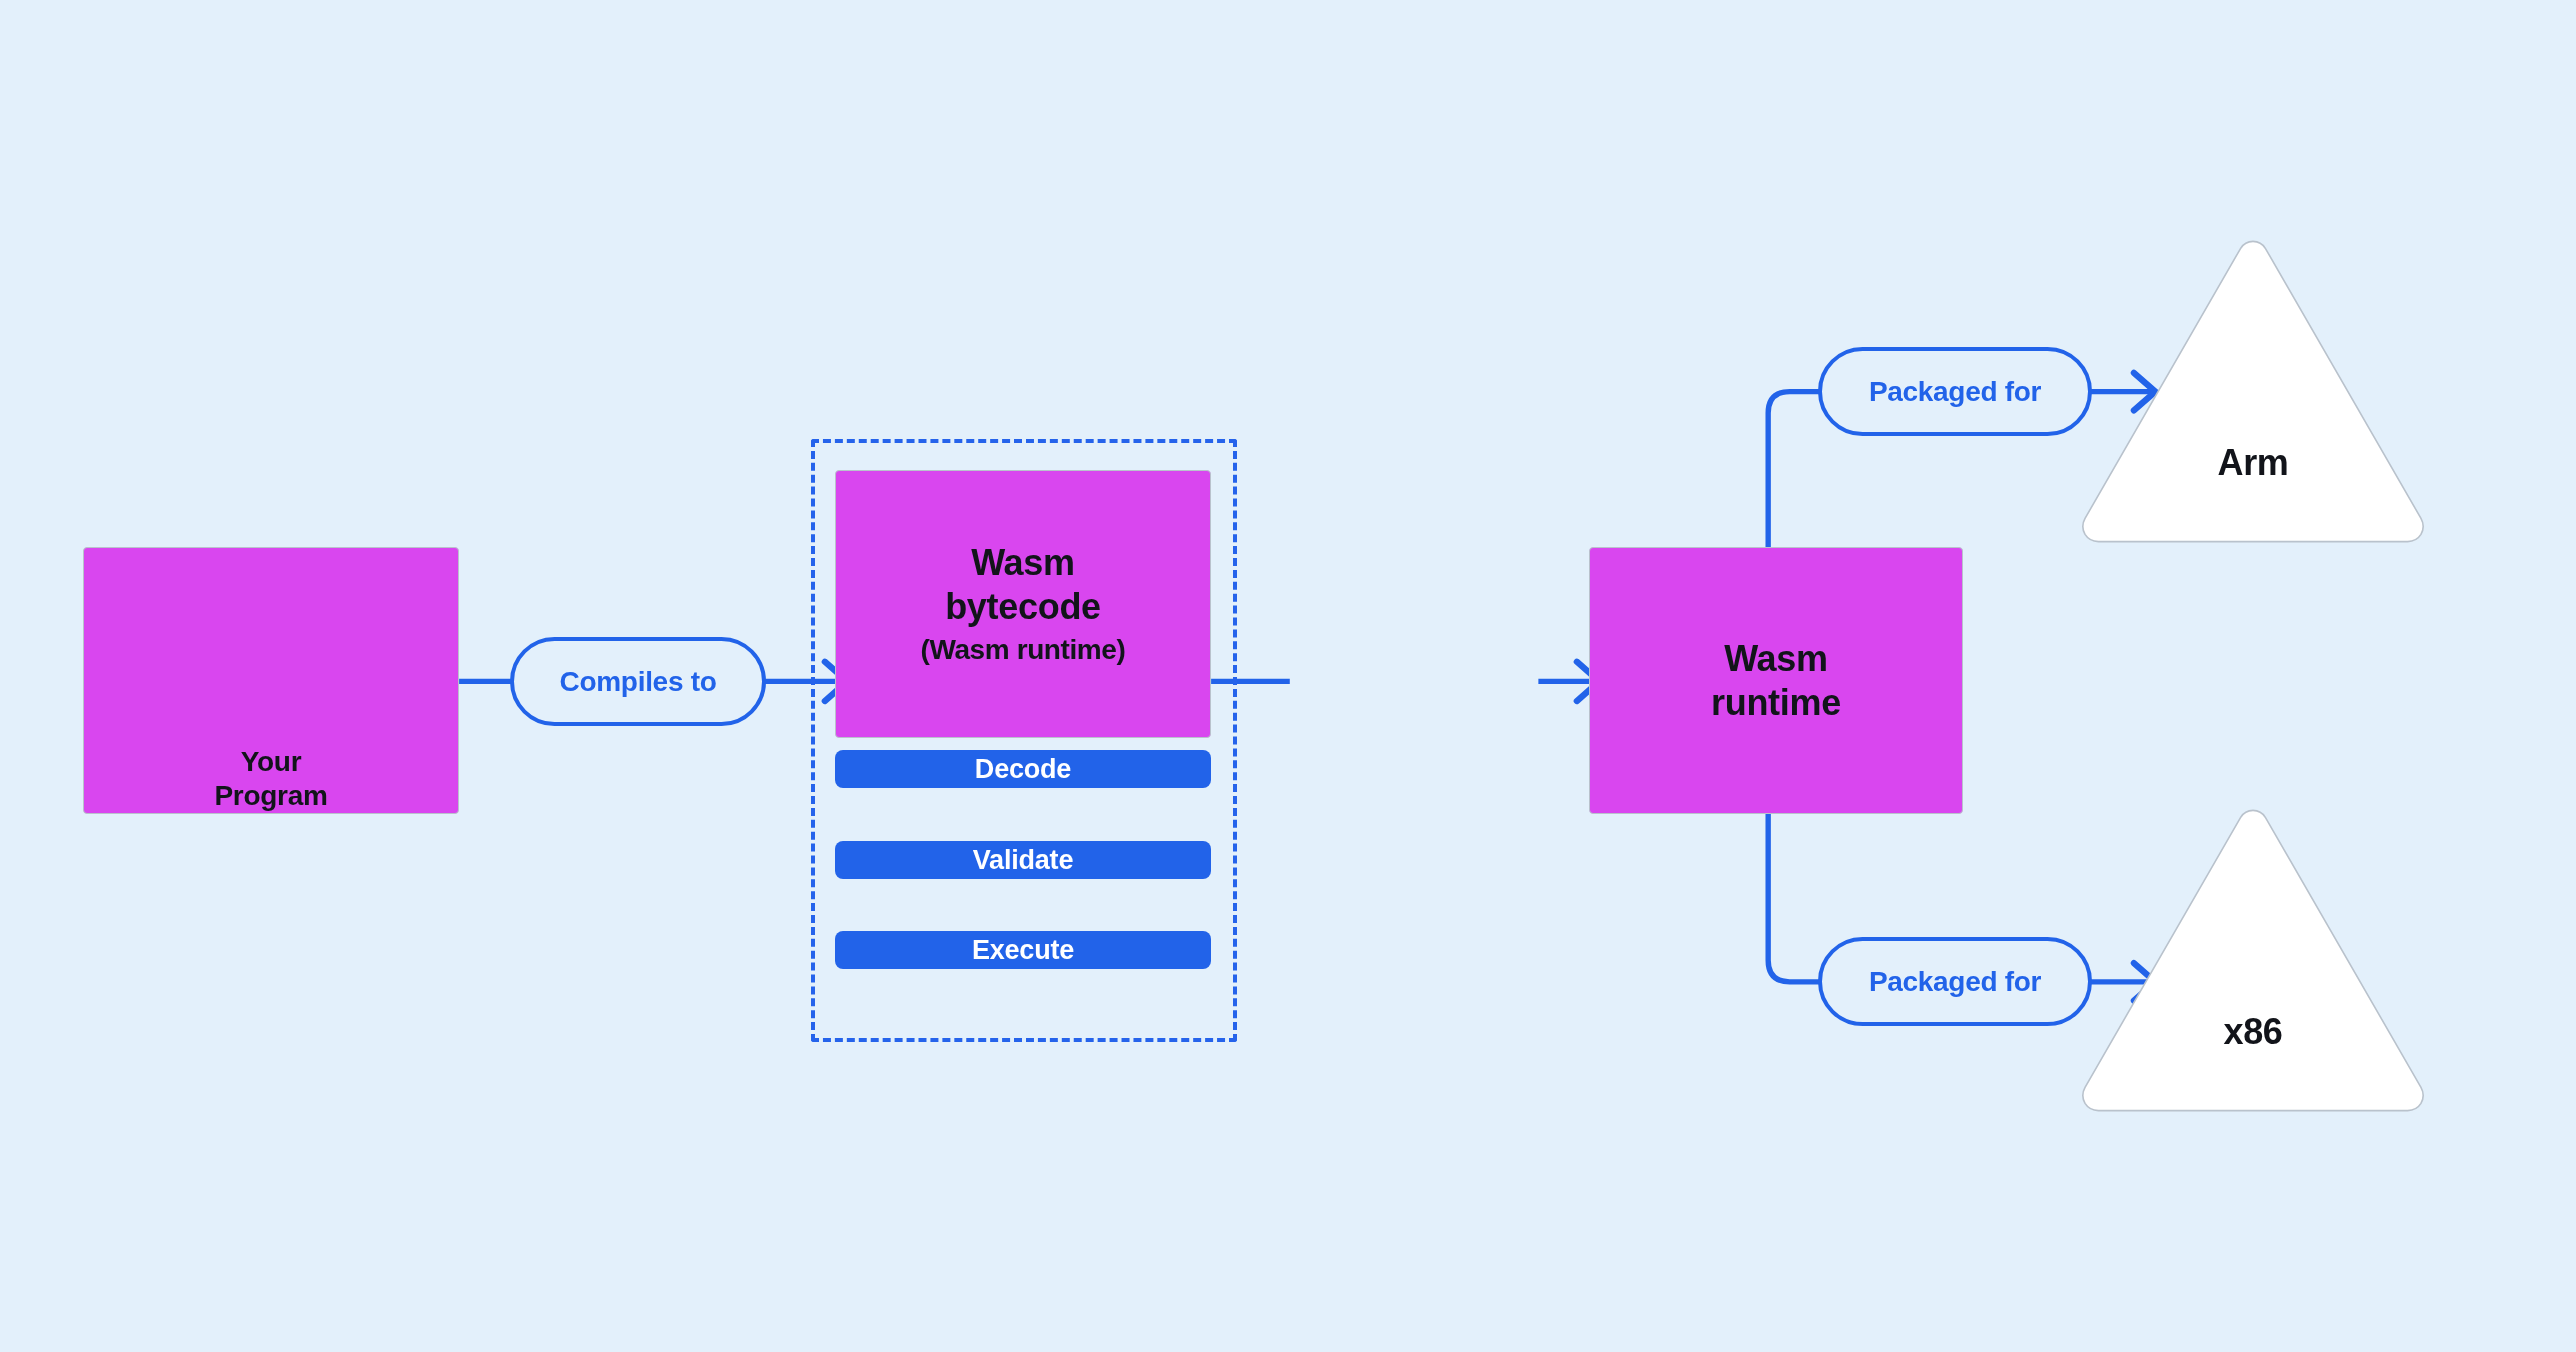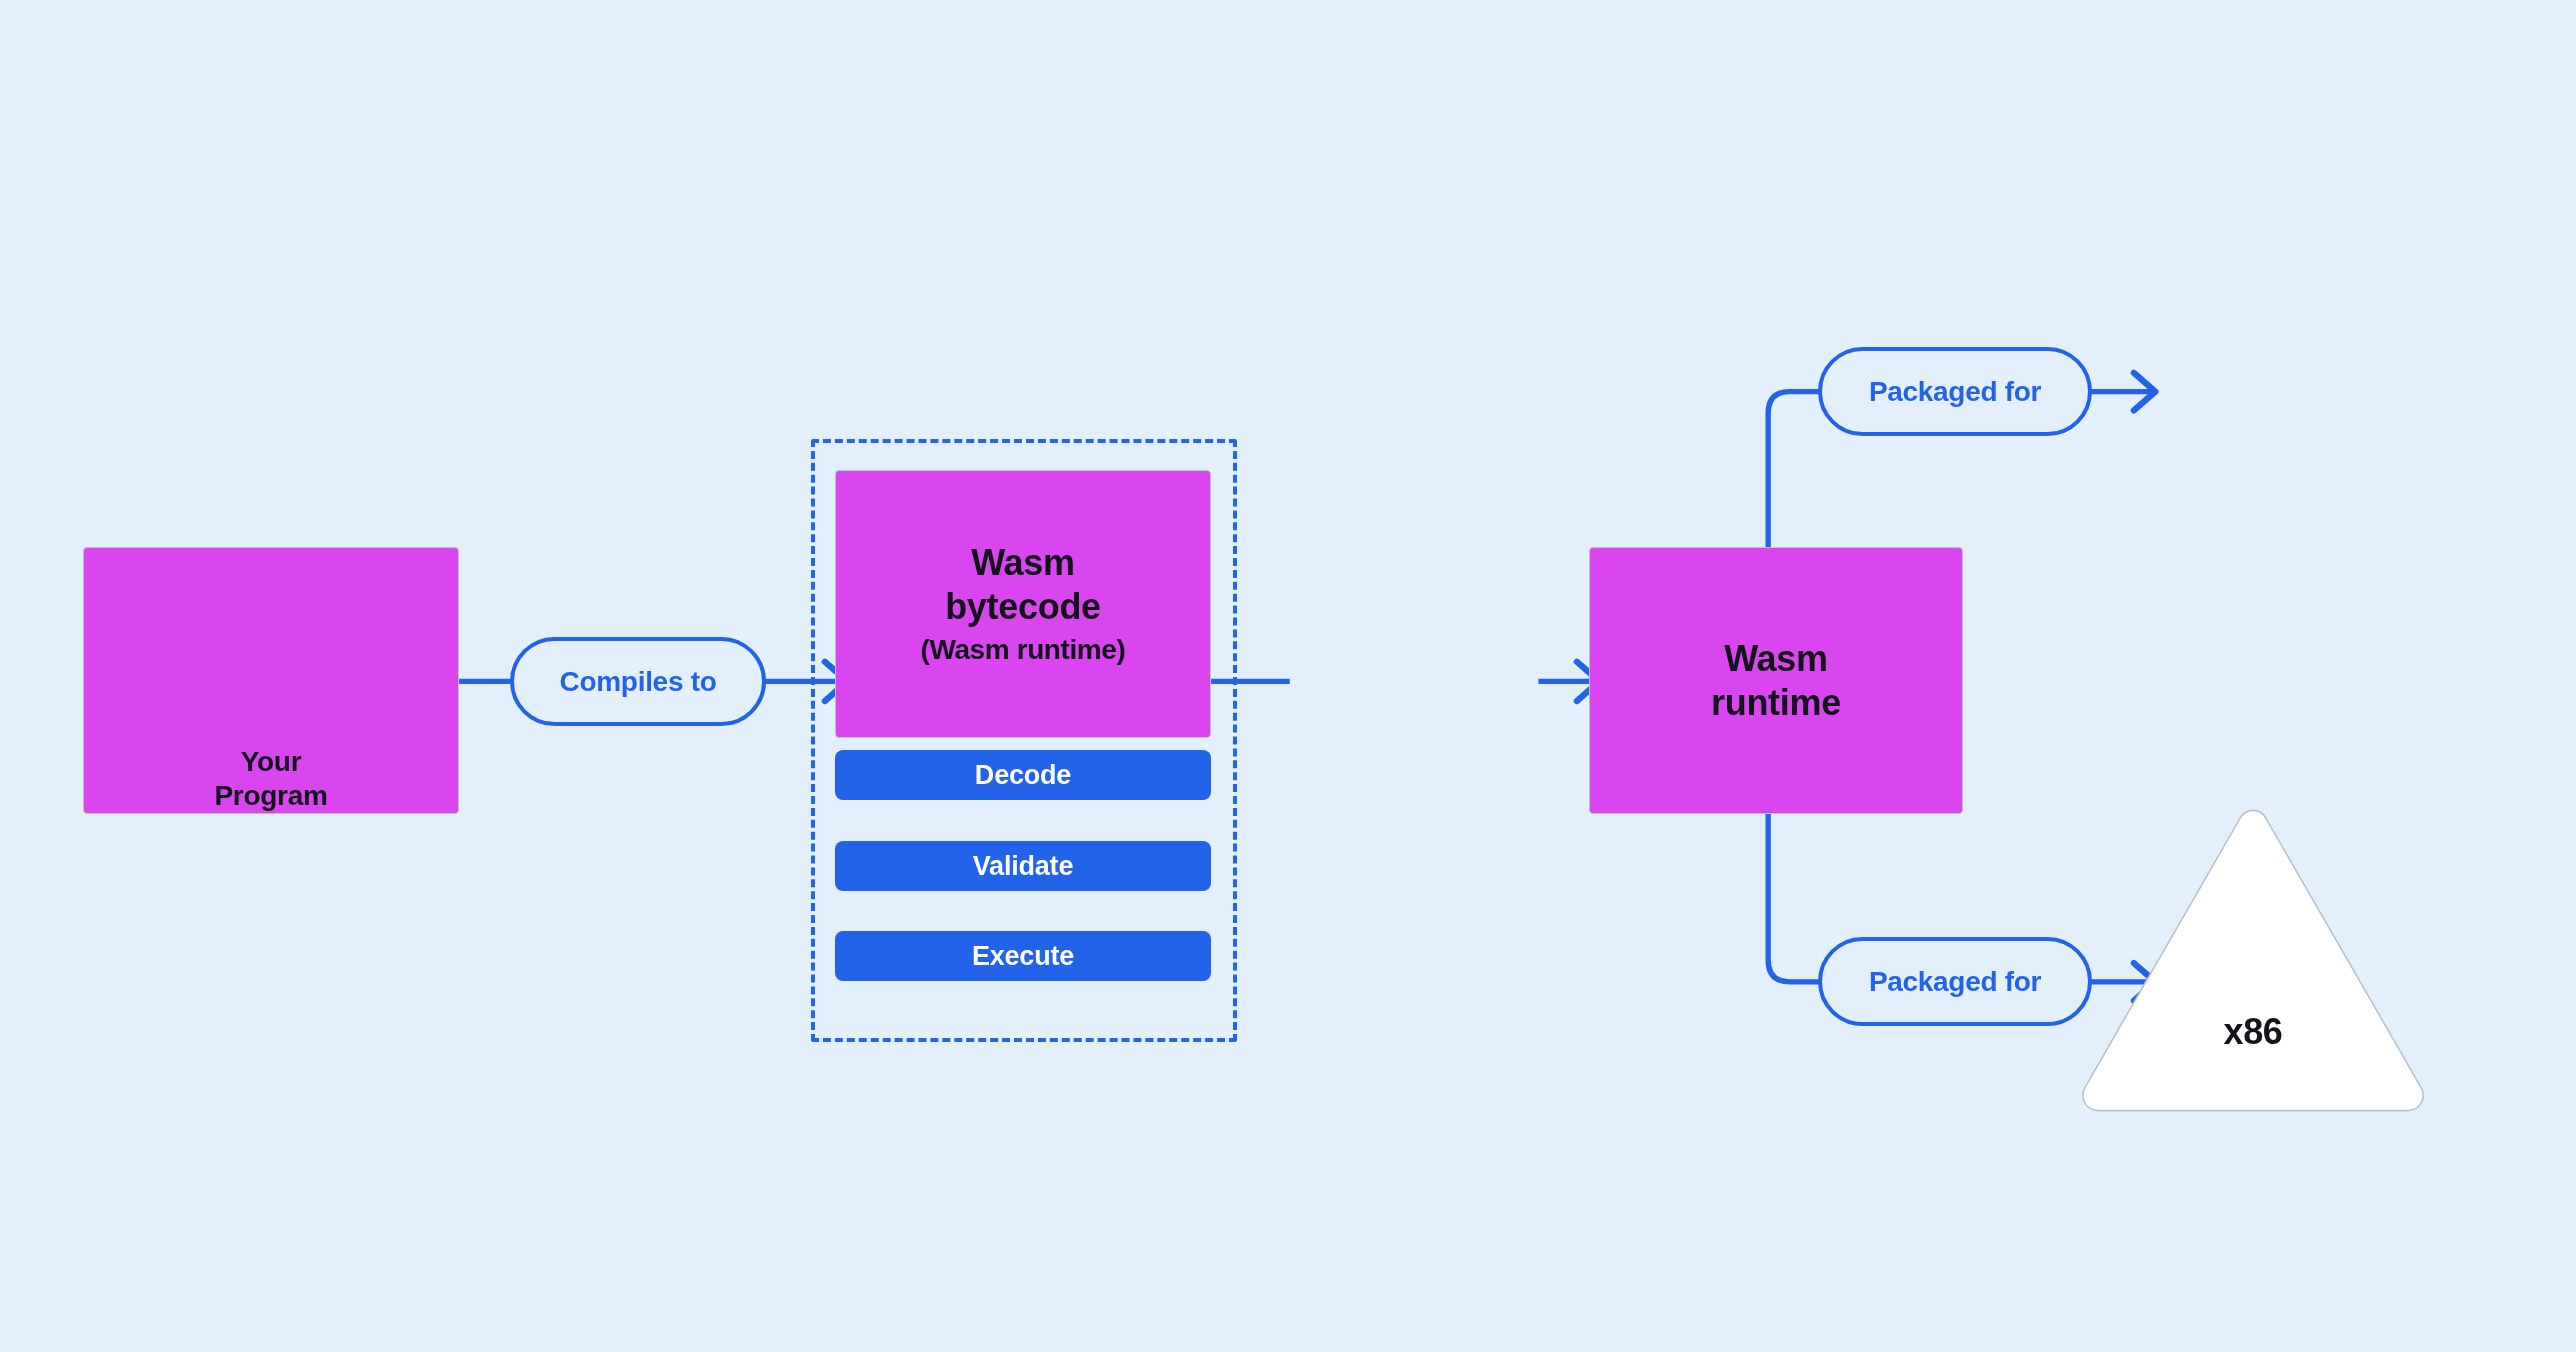--- a/index.html
+++ b/index.html
@@ -78,21 +78,21 @@
     border: 4.5px dashed #2563eb;
     border-radius: 2.7px;
     box-sizing: border-box;
   }
 
   
   .stage-btn {
     position: absolute;
     left: 835px;
     width: 376px;
-    height: 50px;
+    height: 38px;
     background: #2263e9;
     border-radius: 8px;
     color: #ffffff;
     font-size: 27px;
     font-weight: 700;
     letter-spacing: -0.2px;
     display: flex;
     align-items: center;
     justify-content: center;
     box-sizing: border-box;
@@ -214,20 +214,35 @@
   </div>
 
   <div class="pill" id="pill-packaged-arm">
     <span>Packaged for</span>
   </div>
 
   <div class="pill" id="pill-packaged-x86">
     <span>Packaged for</span>
   </div>
 
+  <div class="tri" id="tri-arm">
+    <svg viewBox="0 0 394 352">
+      <path d="M 197,8
+               Q 206,8 211,16
+               L 385,318
+               Q 390,327 385,336
+               Q 380,344 370,344
+               L 24,344
+               Q 14,344 9,336
+               Q 4,327 9,318
+               L 183,16
+               Q 188,8 197,8 Z" fill="#ffffff" stroke="#b9c2cc" stroke-width="1.8"></path>
+    </svg>
+    <div class="tri-label">Arm</div>
+  </div>
 
   <div class="tri" id="tri-x86">
     <svg viewBox="0 0 394 352">
       <path d="M 197,8
                Q 206,8 211,16
                L 385,318
                Q 390,327 385,336
                Q 380,344 370,344
                L 24,344
                Q 14,344 9,336

